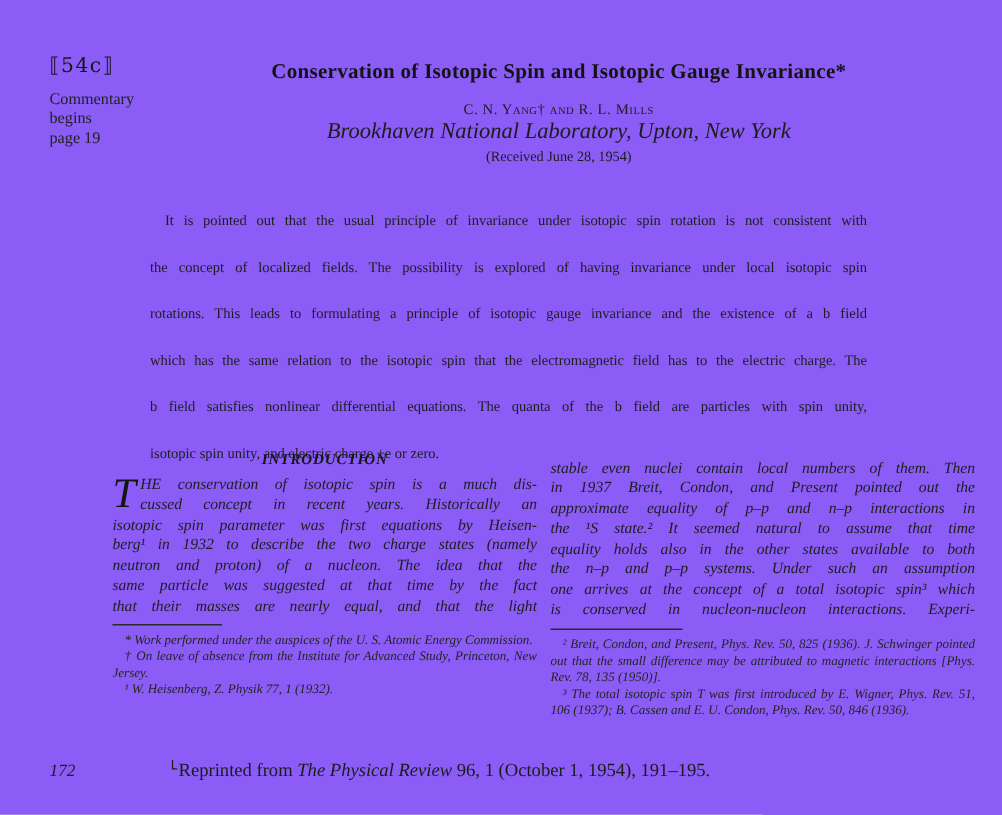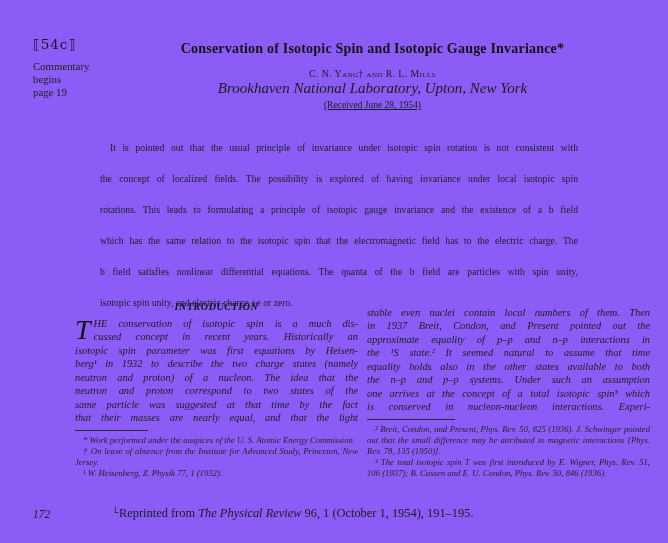--- a/index.html
+++ b/index.html
@@ -20,21 +20,21 @@
     font-family: "DejaVu Serif", "DejaVu Sans", serif;
     font-size: 13.5px; letter-spacing: 1px; color: #161616;
   }
   .margin-note-lines { margin-top: 8px; font-size: 10.8px; line-height: 13px; color: #222; }
 
   
   .header { position: absolute; left: 85px; top: 41px; width: 575px; text-align: center; }
   .title { font-size: 14px; font-weight: bold; color: #141414; letter-spacing: 0.2px; }
   .authors { margin-top: 11px; font-size: 9.8px; font-variant: small-caps; letter-spacing: 0.4px; }
   .affiliation { margin-top: 1px; font-size: 15px; font-style: italic; }
-  .received { margin-top: 3px; font-size: 9.5px; text-decoration: underline; }
+  .received { margin-top: 3px; font-size: 9.5px; }
 
   
   .abstract { position: absolute; left: 100px; top: 123px; width: 478px;
               font-size: 9.7px; line-height: 13.1px; color: #1e1e1e; }
   .abstract > div { text-align: justify; text-align-last: justify; margin-top: 18px; }
   .abstract > div:first-child { text-indent: 10px; }
   .abstract > div:last-child { text-align-last: left; }
 
   
   .columns { position: absolute; left: 75px; top: 301px; width: 575px; display: flex; gap: 9px; font-style: italic; }
@@ -94,21 +94,20 @@
   <div class="columns">
     <div class="col col-left">
       <div class="sec-heading">INTRODUCTION</div>
       <div class="body-lines">
           <span class="dropcap">T</span>
           <div>HE conservation of isotopic spin is a much dis-</div>
           <div>cussed concept in recent years. Historically an</div>
           <div>isotopic spin parameter was first equations by Heisen-</div>
           <div>berg¹ in 1932 to describe the two charge states (namely</div>
           <div>neutron and proton) of a nucleon. The idea that the</div>
-          <div>neutron and proton correspond to two states of the</div>
           <div>same particle was suggested at that time by the fact</div>
           <div>that their masses are nearly equal, and that the light</div>
         </div>
       <div class="fn-rule fn-rule-left"></div>
       <div class="footnotes">
           <div>* Work performed under the auspices of the U. S. Atomic Energy Commission.</div>
           <div>† On leave of absence from the Institute for Advanced Study, Princeton, New Jersey.</div>
           <div>¹ W. Heisenberg, Z. Physik 77, 1 (1932).</div>
         </div>
     </div>

